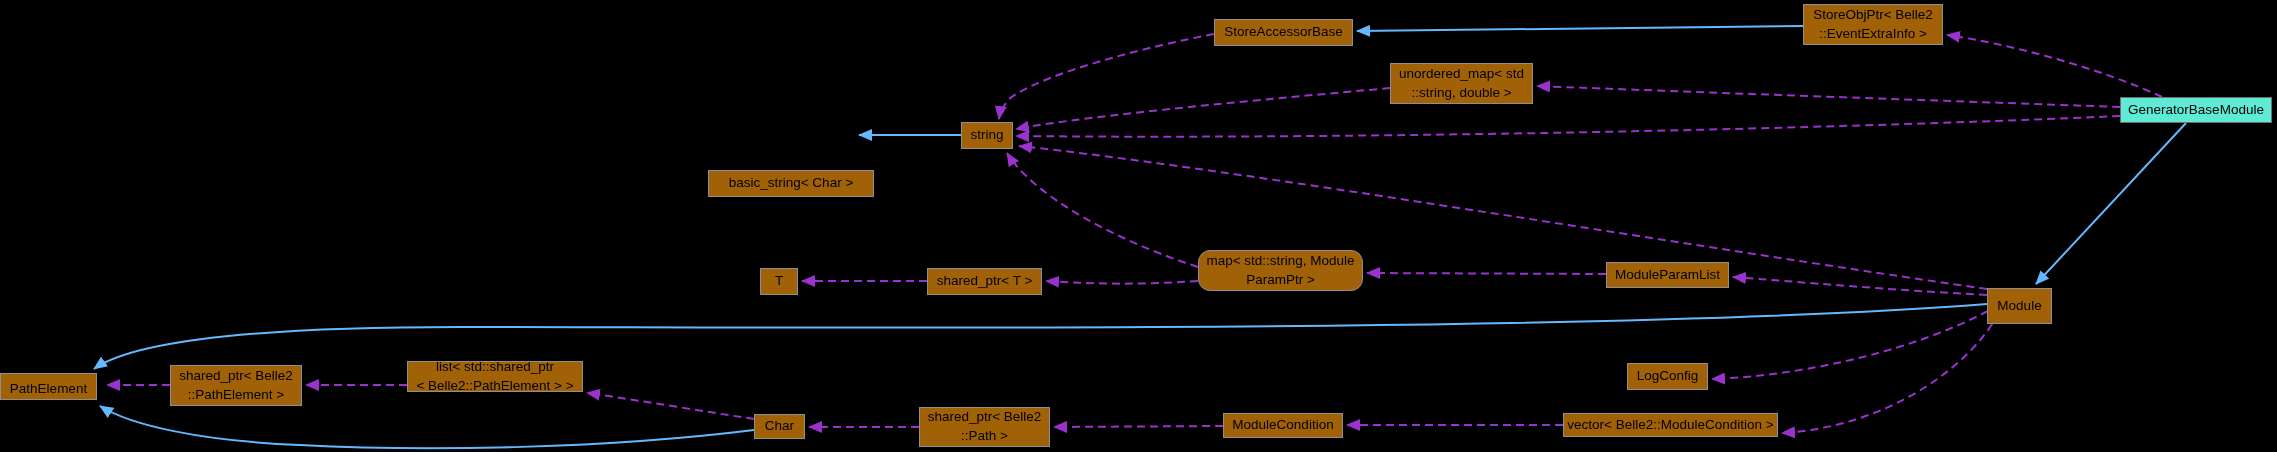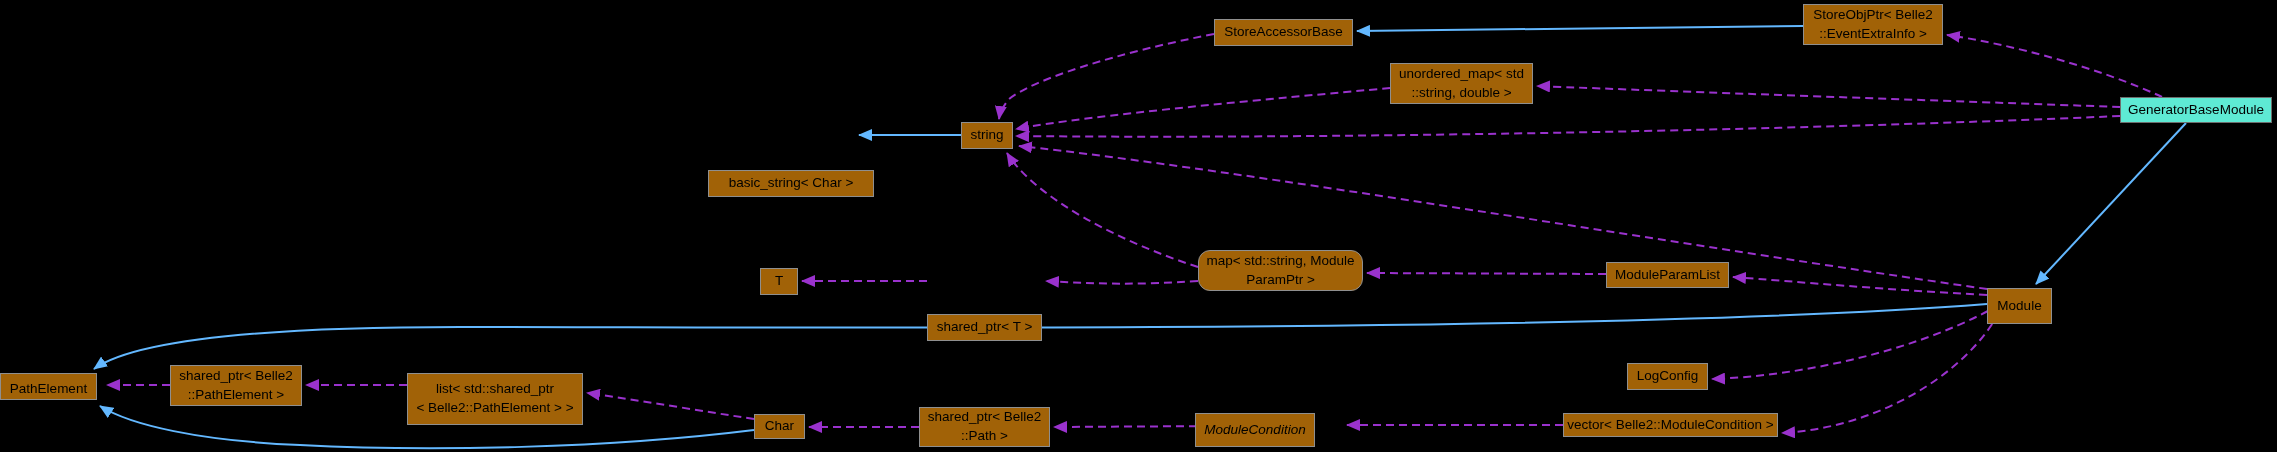--- a/index.html
+++ b/index.html
@@ -88,30 +88,30 @@
   <div id="node-layer">
       <div class="node" style="left: 708px; top: 122px; width: 166px; height: 27px; margin-top: 48px;"><span>basic_string&lt; Char &gt;</span></div>
       <div class="node" style="left: 961px; top: 122px; width: 52px; height: 27px;"><span>string</span></div>
       <div class="node" style="left: 1214px; top: 19px; width: 139px; height: 27px;"><span>StoreAccessorBase</span></div>
       <div class="node" style="left: 1803px; top: 4px; width: 140px; height: 41px;"><span>StoreObjPtr&lt; Belle2
 ::EventExtraInfo &gt;</span></div>
       <div class="node" style="left: 1390px; top: 63px; width: 143px; height: 41px;"><span>unordered_map&lt; std
 ::string, double &gt;</span></div>
       <div class="node highlight" style="left: 2120px; top: 97px; width: 152px; height: 26px;"><span>GeneratorBaseModule</span></div>
       <div class="node" style="left: 760px; top: 268px; width: 38px; height: 27px;"><span>T</span></div>
-      <div class="node" style="left: 927px; top: 268px; width: 115px; height: 27px; margin-top: 46px;"><span>shared_ptr&lt; T &gt;</span></div>
+      <div class="node" style="left: 927px; top: 268px; width: 115px; height: 27px;"><span>shared_ptr&lt; T &gt;</span></div>
       <div class="node" style="left: 1198px; top: 250px; width: 165px; height: 41px; border-radius: 12px;"><span>map&lt; std::string, Module
 ParamPtr &gt;</span></div>
       <div class="node" style="left: 1606px; top: 262px; width: 123px; height: 26px;"><span>ModuleParamList</span></div>
       <div class="node" style="left: 1987px; top: 288px; width: 65px; height: 36px;"><span>Module</span></div>
       <div class="node" style="left: 0; top: 373px; width: 97px; height: 27px; align-items: flex-end;"><span>PathElement</span></div>
       <div class="node" style="left: 170px; top: 365px; width: 132px; height: 41px;"><span>shared_ptr&lt; Belle2
 ::PathElement &gt;</span></div>
-      <div class="node" style="left: 407px; top: 373px; width: 176px; height: 52px;"><span>list&lt; std::shared_ptr
+      <div class="node" style="left: 407px; top: 361px; width: 176px; height: 31px;"><span>list&lt; std::shared_ptr
 &lt; Belle2::PathElement &gt; &gt;</span></div>
       <div class="node" style="left: 754px; top: 414px; width: 51px; height: 25px;"><span>Char</span></div>
       <div class="node" style="left: 919px; top: 407px; width: 131px; height: 40px;"><span>shared_ptr&lt; Belle2
 ::Path &gt;</span></div>
-      <div class="node" style="left: 1195px; top: 413px; width: 120px; height: 34px; font-style: italic;"><span>ModuleCondition</span></div>
+      <div class="node" style="left: 1223px; top: 413px; width: 120px; height: 25px;"><span>ModuleCondition</span></div>
       <div class="node" style="left: 1627px; top: 363px; width: 81px; height: 27px;"><span>LogConfig</span></div>
       <div class="node" style="left: 1563px; top: 413px; width: 215px; height: 24px;"><span>vector&lt; Belle2::ModuleCondition &gt;</span></div>
     </div>
 </div>
 
 </body></html>

